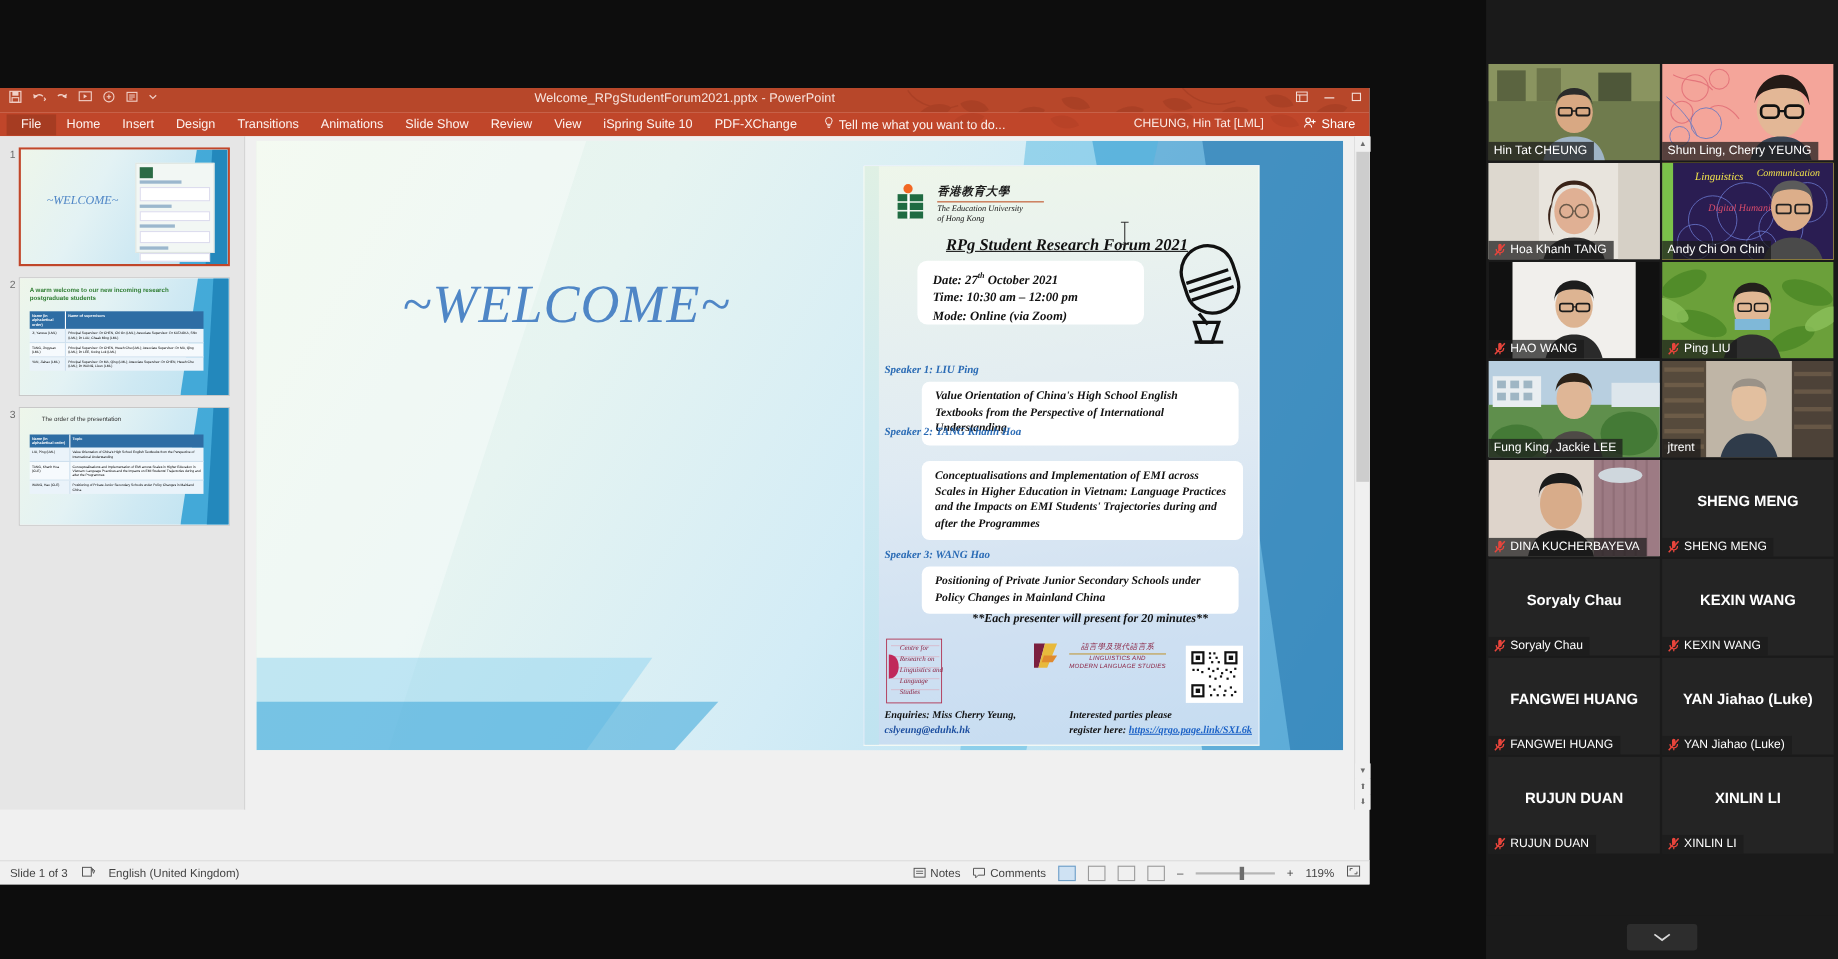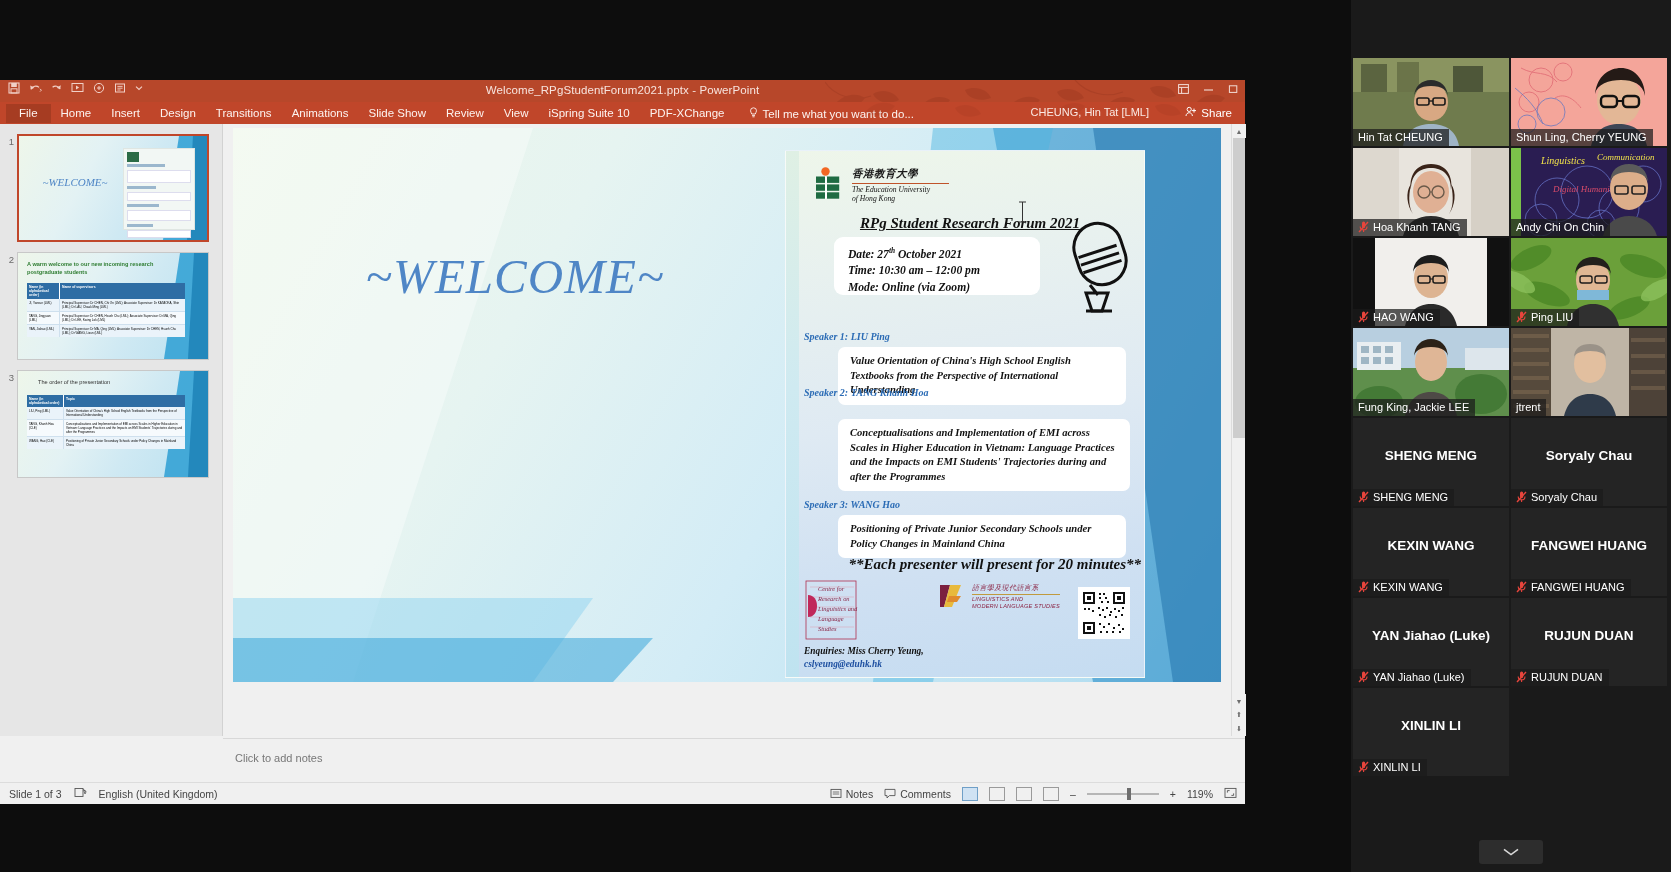--- a/index.html
+++ b/index.html
@@ -123,25 +123,25 @@
     font-size: 10px; color: #2a6bb5;
   }
   .spk-box {
     position: absolute; background: #fff; border-radius: 7px; padding: 7px 10px 7px 12px;
   }
   .spk-box p {
     font-family: "Liberation Serif", serif; font-weight: bold; font-size: 10.6px;
     color: #111; line-height: 1.38;
   }
   .eachpres {
-    position: absolute; left: 55px; top: 405px; width: 300px; text-align: right;
-    font-family: "Liberation Serif", serif; font-weight: bold; font-size: 15px; color: #111;
+    position: absolute; left: 55px; top: 405px; width: 300px; text-align: center;
+    font-family: "Liberation Serif", serif; font-weight: bold; font-size: 11px; color: #111;
   }
   .crlls { position: absolute; left: 14px; top: 428px; width: 64px; height: 62px; }
-  .lmls { position: absolute; left: 152px; top: 432px; display: flex; gap: 4px; align-items: flex-start; }
+  .lmls { position: absolute; left: 152px; top: 432px; display: flex; gap: 4px; align-items: flex-start; text-align: center; }
   .lmls-cn { font-size: 7px; color: #8a2242; font-family: "DejaVu Sans", sans-serif; letter-spacing: .4px; }
   .lmls-rule { height: .8px; background: #c09a3e; margin: 1px 0; }
   .lmls-en { font-size: 5.6px; color: #8a2242; line-height: 1.25; letter-spacing: .2px; }
   .qr { position: absolute; right: 14px; top: 436px; width: 52px; height: 52px; background: #fff; padding: 3px; }
   .enq {
     position: absolute; left: 18px; top: 494px; width: 160px;
     font-family: "Liberation Serif", serif; font-weight: bold; font-size: 9.4px; color: #111; line-height: 1.35;
   }
   .enq .mail { color: #1d4fa0; }
   .reg {
@@ -574,36 +574,40 @@
                     <rect x="31" y="41" width="2" height="2"></rect>
                   <rect x="38" y="41" width="2" height="2"></rect>
                 </g>
               </svg>
             </div>
 
             <div class="enq">
               <div>Enquiries: Miss Cherry Yeung,</div>
               <div class="mail">cslyeung@eduhk.hk</div>
             </div>
+            <div class="reg">
+              <div>Interested parties please</div>
+              <div>
+                <span>register here:</span>
+                <span class="lnk">https://qrgo.page.link/SXL6k</span>
+              </div>
+            </div>
           </div>
         </div>
 
         <div class="vscroll">
           <div class="vs-btn">▲</div>
           <div class="vs-thumb"></div>
           <div class="vs-btn" style="position:absolute;bottom:28px">▼</div>
           <div class="vs-btn" style="position:absolute;bottom:14px">⬆</div>
           <div class="vs-btn" style="position:absolute;bottom:0">⬇</div>
         </div>
       </div>
     </div>
 
-    <div class="notes">
-      <span>Click to add notes</span>
-    </div>
 
     <div class="statusbar">
       <div class="sb-left">
         <span>Slide 1 of 3</span>
         <span>
           <svg width="13" height="11" viewBox="0 0 13 11">
               <rect x="1" y="1.5" width="8" height="8" fill="none" stroke="#555" stroke-width=".9"></rect>
               <path d="M9.5 2.6l2.6 2M9.5 2.6L11 7l1.1-2.4z" stroke="#555" stroke-width=".8" fill="none"></path>
             </svg>
         </span>
@@ -842,20 +846,42 @@
           <rect x="40" y="0" width="78" height="88" fill="#bfb5a6"></rect>
           <ellipse cx="79" cy="36" rx="16" ry="19" fill="#e2bf9f"></ellipse>
           <path d="M63 30c0-10 7-14 16-14s16 4 16 14c0-4-6-7-16-7s-16 3-16 7z" fill="#9a9288"></path>
           <path d="M53 88c4-16 14-22 26-22s22 6 26 22z" fill="#2f3b4a"></path>
         </svg>
         <div class="namebar">
           <span>jtrent</span>
         </div>
       </div>
 
+      <div class="tile">
+        <svg class="tbgimg" viewBox="0 0 156 88" preserveAspectRatio="none">
+          <rect width="156" height="88" fill="#ded4cb"></rect>
+          <rect x="96" y="0" width="60" height="88" fill="#9d7b84"></rect>
+          <g stroke="#8a6a73" stroke-width="2" opacity=".7">
+              <path d="M104 0v88M114 0v88M124 0v88M134 0v88M144 0v88"></path>
+            </g>
+          <ellipse cx="120" cy="14" rx="20" ry="7" fill="#cfd7dd"></ellipse>
+          <ellipse cx="66" cy="40" rx="19" ry="23" fill="#d8ac8a"></ellipse>
+          <path d="M46 34c0-16 9-22 20-22s20 6 20 22c0-9-8-13-20-13s-20 4-20 13z" fill="#1b1b1b"></path>
+          <path d="M36 88c4-18 14-24 30-24s26 6 30 24z" fill="#191919"></path>
+        </svg>
+        <div class="namebar">
+          <svg class="mute-icon" viewBox="0 0 11 12">
+            <path d="M4 2.2a1.6 1.6 0 013.2 0v3.4a1.6 1.6 0 01-3.2 0z" fill="#e8453c"></path>
+            <path d="M2.2 5.4c0 2 1.4 3.4 3.4 3.4s3.4-1.4 3.4-3.4" fill="none" stroke="#e8453c" stroke-width="1.1"></path>
+            <path d="M5.6 8.8V11" stroke="#e8453c" stroke-width="1.1"></path>
+            <path d="M1 11L10 1" stroke="#e8453c" stroke-width="1.4"></path>
+          </svg>
+          <span>DINA KUCHERBAYEVA</span>
+        </div>
+      </div>
 
       <div class="tile">
         <div class="bigname">SHENG MENG</div>
         <div class="namebar">
           <svg class="mute-icon" viewBox="0 0 11 12">
             <path d="M4 2.2a1.6 1.6 0 013.2 0v3.4a1.6 1.6 0 01-3.2 0z" fill="#e8453c"></path>
             <path d="M2.2 5.4c0 2 1.4 3.4 3.4 3.4s3.4-1.4 3.4-3.4" fill="none" stroke="#e8453c" stroke-width="1.1"></path>
             <path d="M5.6 8.8V11" stroke="#e8453c" stroke-width="1.1"></path>
             <path d="M1 11L10 1" stroke="#e8453c" stroke-width="1.4"></path>
           </svg>

